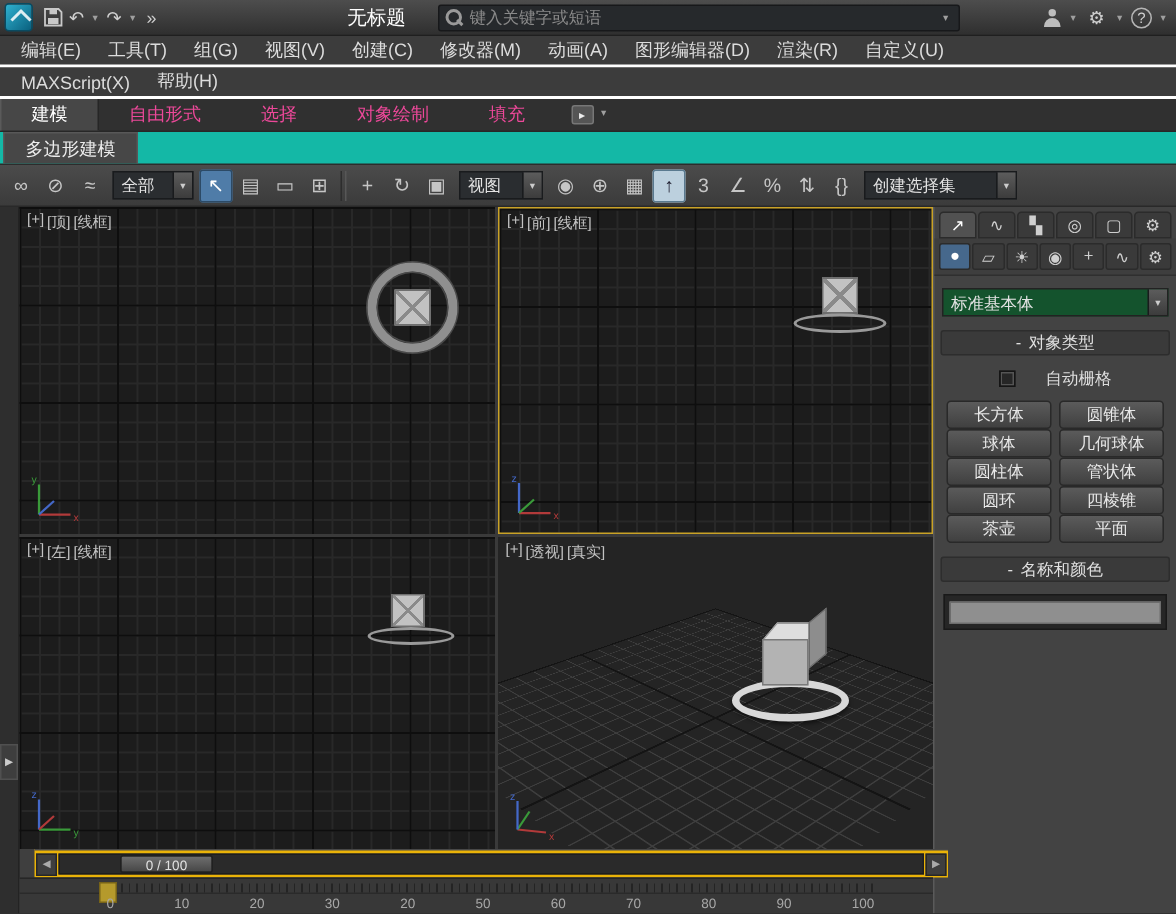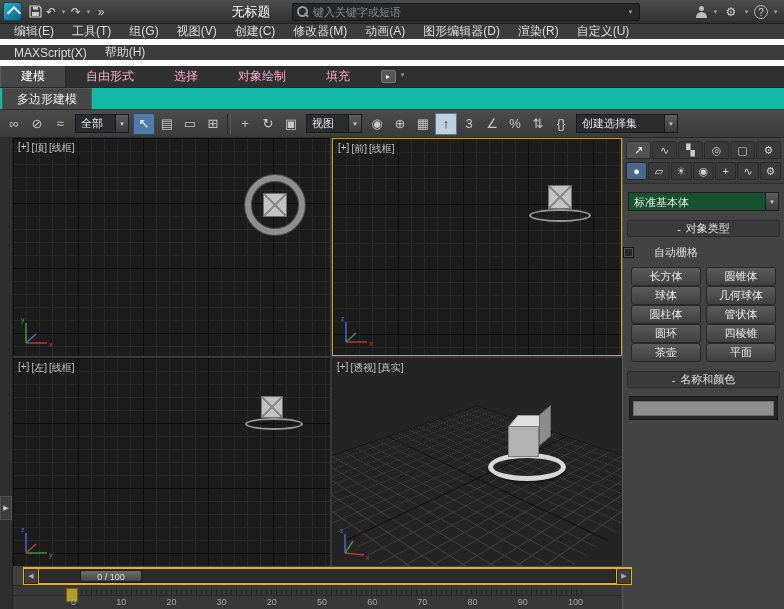--- a/index.html
+++ b/index.html
@@ -29,30 +29,30 @@
   .mag::after { content:""; position:absolute; left:7px; top:8px; width:5px; height:2px;
     background:#9a9a9a; transform:rotate(45deg); }
   .tb-right { position:absolute; right:4px; top:0; height:24px; display:flex; align-items:center; gap:3px; }
   .person { width:13px; height:13px; position:relative; }
   .person::before { content:""; position:absolute; left:4px; top:0; width:5px; height:5px; border-radius:50%; background:#bdbdbd; }
   .person::after { content:""; position:absolute; left:1px; top:6px; width:11px; height:6px; border-radius:6px 6px 0 0; background:#bdbdbd; }
   .helpcircle { width:14px; height:14px; border-radius:50%; border:1px solid #b5b5b5; color:#cfcfcf;
     font-size:10px; display:flex; align-items:center; justify-content:center; }
 
   
-  .menurow { position:absolute; left:0; width:784px; background:#3c3c3c; border-bottom:6px solid #ffffff;
+  .menurow { position:absolute; left:0; width:784px; background:#3c3c3c; border-bottom:2px solid #ffffff;
     display:flex; align-items:center; padding-left:5px; }
   .r1 { top:24px; height:21px; }
   .r2 { top:45px; height:21px; }
   .mi { padding:0 9px; color:#dcdcdc; font-size:12px; white-space:nowrap; }
 
   
   .ribbontabs { position:absolute; top:66px; left:0; width:784px; height:22px; background:#303030;
     border-bottom:1px solid #272727; display:flex; align-items:stretch; }
-  .rtab { padding:0 20px; font-size:12px; color:#f9a8d4; display:flex; align-items:center; }
+  .rtab { padding:0 20px; font-size:12px; color:#ec4899; display:flex; align-items:center; }
   .rtab.active { background:#474747; color:#fff; border-left:1px solid #5a5a5a; border-right:1px solid #262626; }
   .ribbon-cfg { width:20px; margin-left:8px; display:flex; align-items:center; justify-content:center; }
   .ribbon-cfg span { display:block; width:15px; height:13px; background:#555; border:1px solid #777;
     border-radius:2px; color:#eee; font-size:8px; line-height:11px; text-align:center; }
   .subtabrow { position:absolute; top:88px; left:0; width:784px; height:22px; background:#14b8a6;
     border-bottom:1px solid #2c2c2c; display:flex; }
   .subtab { margin-left:2px; padding:0 14px; line-height:20px; background:#474747;
     border:1px solid #585858; border-bottom:none; color:#ececec; font-size:12px; }
 
   
@@ -123,21 +123,21 @@
   .cmd-tabs { display:flex; gap:1px; padding:3px 3px 0; }
   .cpt, .cct { flex:1; height:18px; background:#3a3a3a; border:1px solid #2b2b2b; border-radius:3px 3px 0 0;
     display:flex; align-items:center; justify-content:center; font-size:11px; color:#cfcfcf; }
   .cpt.active { background:#515151; color:#fff; }
   .cmd-cats { display:flex; gap:1px; padding:3px; border-bottom:1px solid #2f2f2f; background:#3e3e3e; }
   .cct { border-radius:2px; }
   .cct.active { background:#46688c; color:#fff; }
   .cmd-dd { margin:8px 5px 4px; height:19px; display:flex; align-items:flex-end; background:#14532d; border:1px solid #222; }
   .rollout { margin:9px 4px 0; height:17px; background:#3a3a3a; border:1px solid #2d2d2d; border-radius:2px;
     display:flex; align-items:center; justify-content:center; gap:5px; font-size:11px; color:#e0e0e0; }
-  .agrow { display:flex; align-items:center; gap:20px; margin:8px 0 2px;
+  .agrow { display:flex; align-items:center; justify-content:center; gap:20px; margin:8px 16px 2px;
     font-size:11px; color:#dcdcdc; }
   .cb { width:11px; height:11px; background:#262626; border:1px solid #151515; box-shadow:inset 0 0 0 1px #555; }
   .obj-btns { display:grid; grid-template-columns:1fr 1fr; gap:0 5px; margin:7px 8px; }
   .obj-btn { height:19px; background:linear-gradient(#5b5b5b,#404040); border:1px solid #292929;
     border-radius:3px; display:flex; align-items:center; justify-content:center; font-size:11px; color:#e8e8e8; }
   .name-field { margin:8px 6px; height:24px; background:#262626; border:1px solid #191919;
     display:flex; align-items:center; padding:3px; }
   .name-inner { flex:1; height:15px; background:#8f8f8f; border:1px solid #6d6d6d; }
 
   

